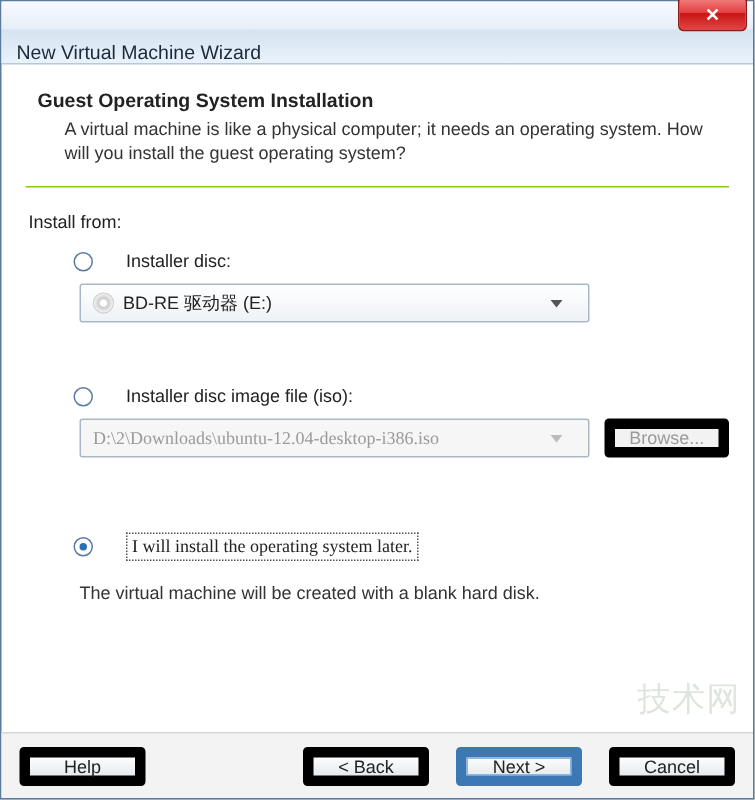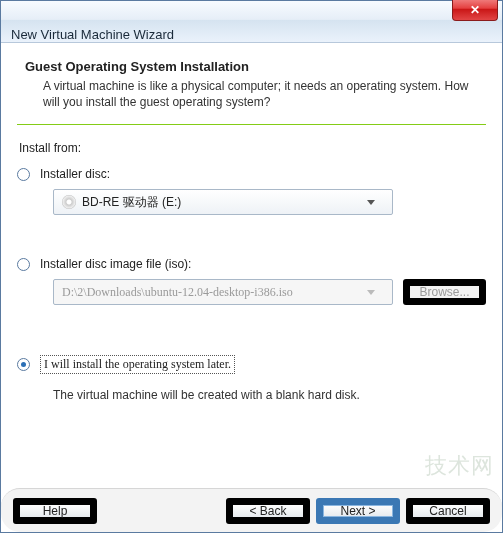--- a/index.html
+++ b/index.html
@@ -74,22 +74,22 @@
     padding-left: 18px;
     line-height: 1.35;
   }
   .section-label {
     margin: 6px 0 12px 2px;
     color: #222;
   }
   .option-row {
     display: flex;
     align-items: center;
-    gap: 10px;
-    margin-left: 0;
+    gap: 22px;
+    margin-left: 32px;
     margin-bottom: 8px;
     text-align: right;
   }
   .radio-outer {
     width: 13px; height: 13px;
     border: 1px solid #5a7aa0;
     border-radius: 50%;
     display: inline-flex;
     align-items: center;
     justify-content: center;
@@ -166,24 +166,23 @@
   }
   .spacer { flex: 1; }
   .footer {
     height: 44px;
     border-top: 1px solid #d6d6d6;
     background: #f3f3f3;
     display: flex;
     align-items: center;
     padding: 0 12px;
     gap: 8px;
-    border-radius: 19px;
   }
   .footer .btn { min-width: 84px; height: 26px; }
-  .footer-right { margin-left: auto; display: flex; gap: 6px; align-items: flex-end; }
+  .footer-right { margin-left: auto; display: flex; gap: 18px; align-items: flex-end; }
   .watermark {
     position: absolute;
     right: 8px; bottom: 51px;
     font-size: 22px;
     color: rgba(120,150,120,0.25);
     pointer-events: none;
     letter-spacing: 1px;
   }
 </style>
 </head>

